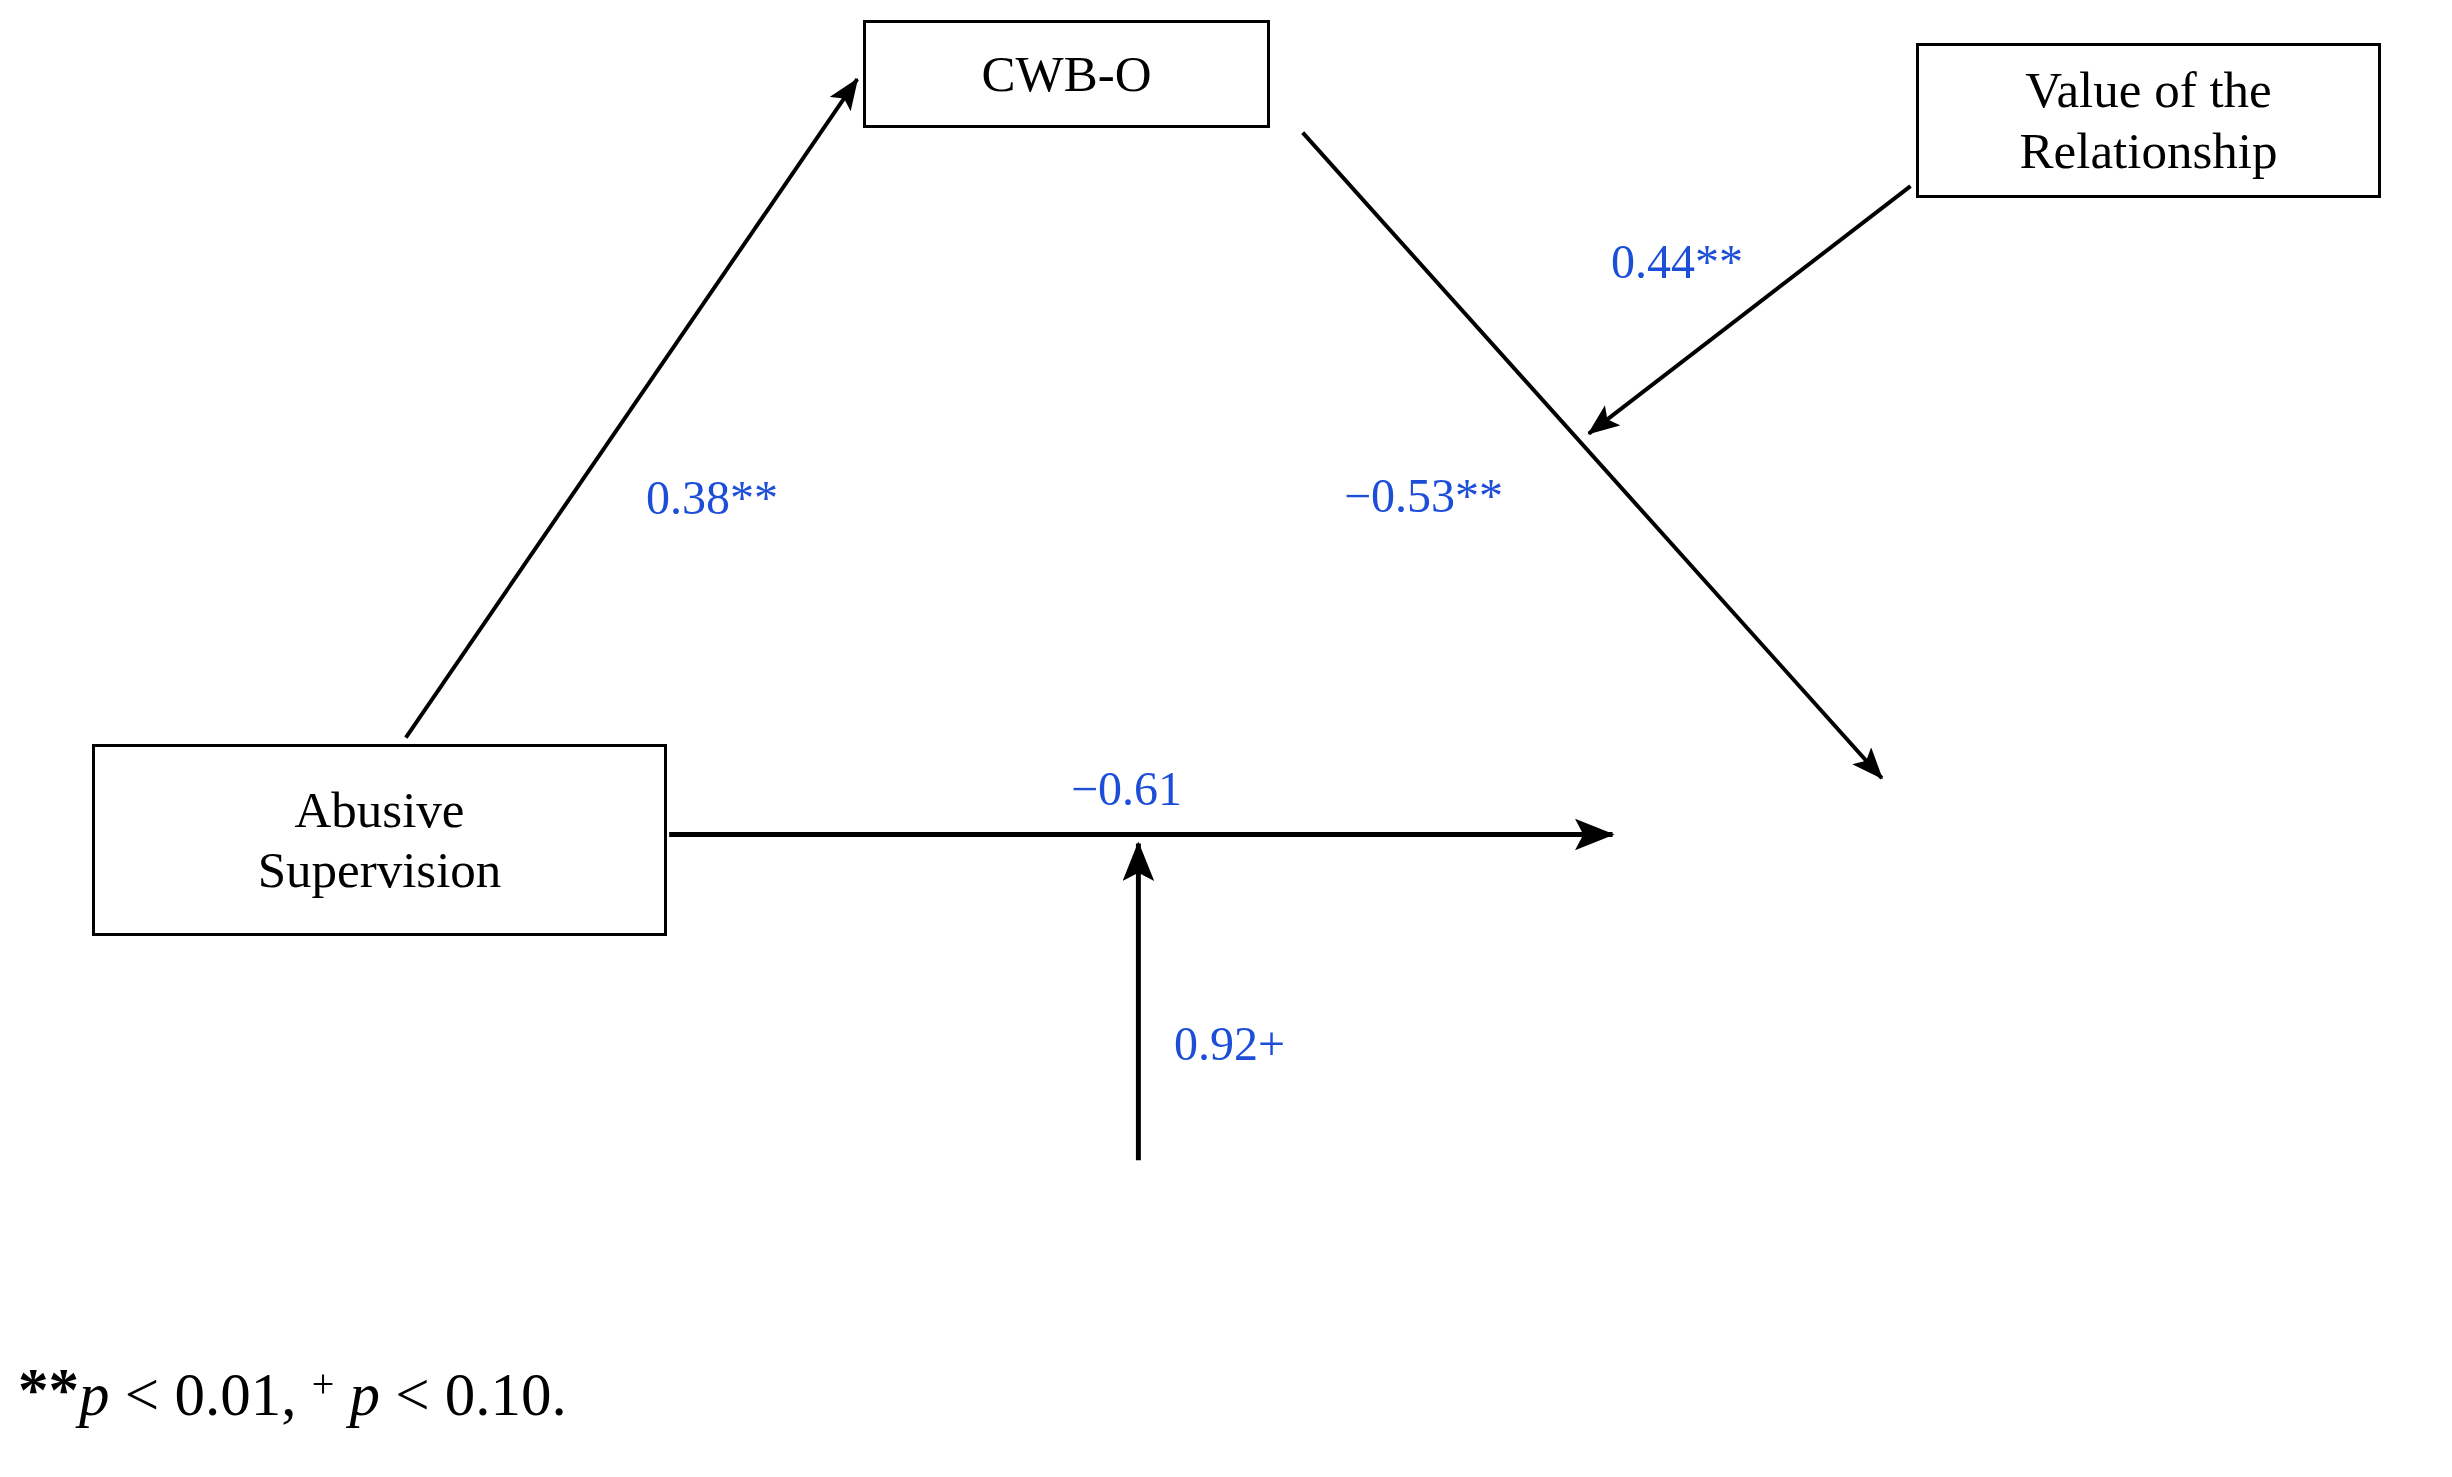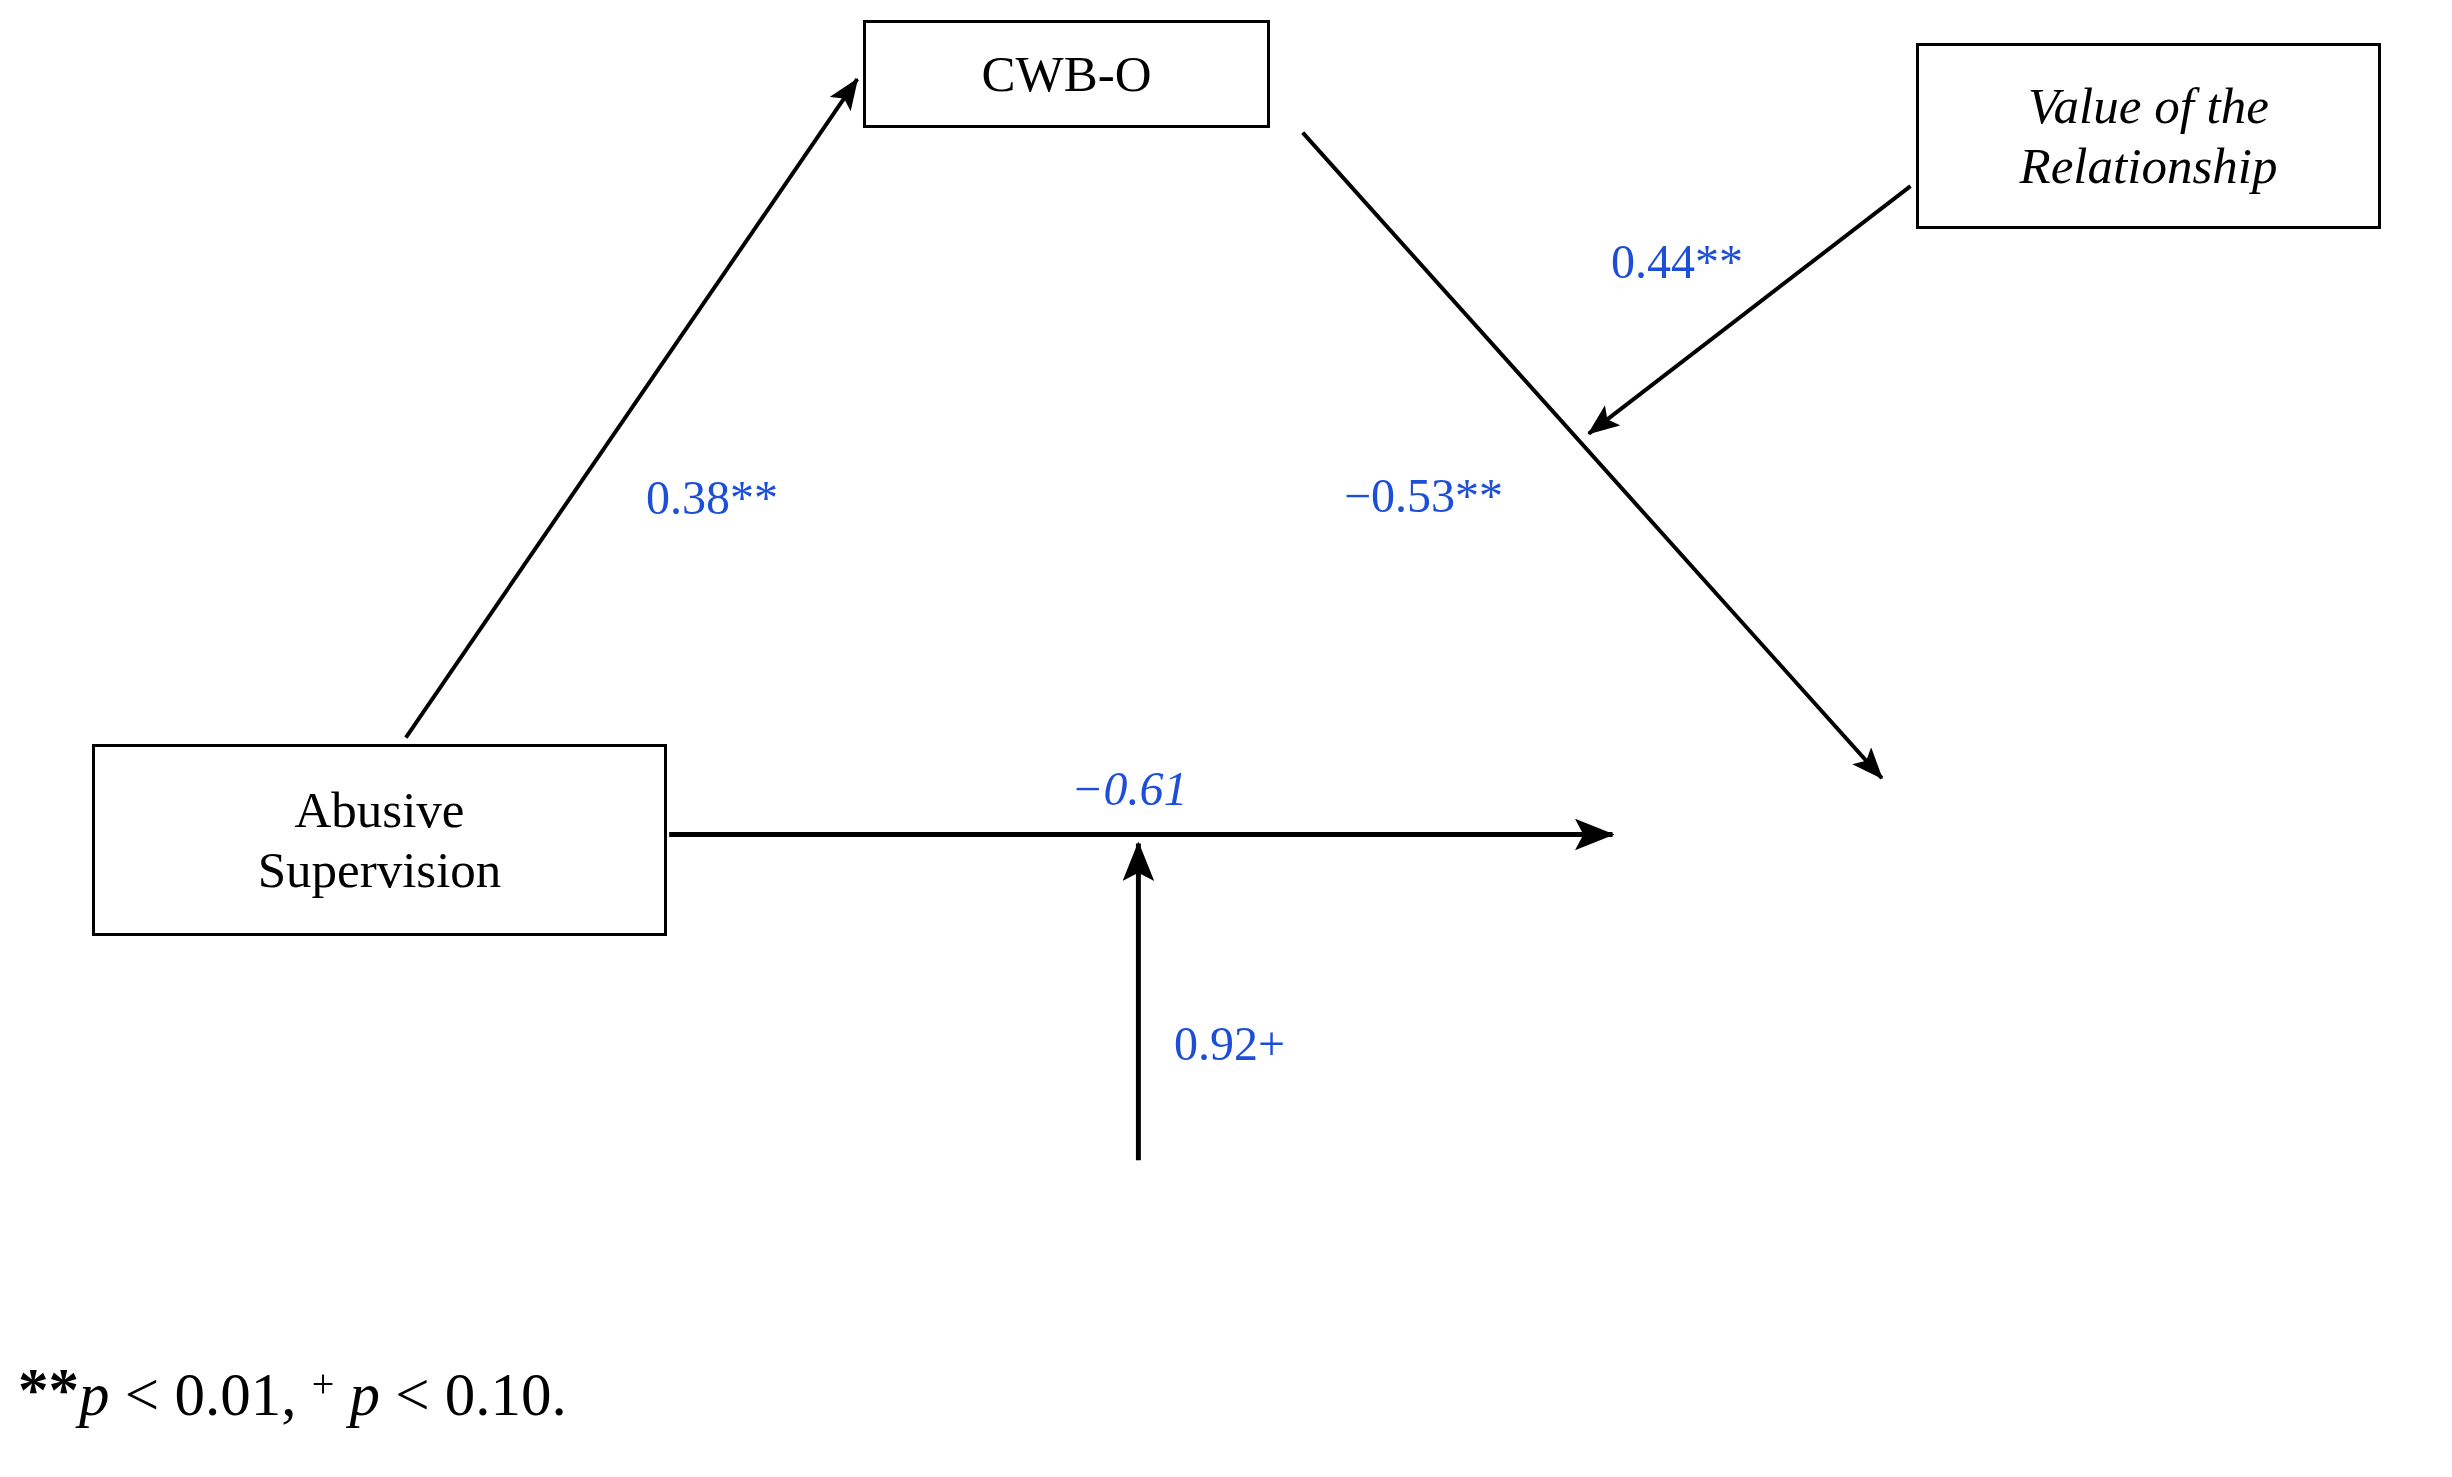--- a/index.html
+++ b/index.html
@@ -89,35 +89,35 @@
 
     <line x1="1930" y1="188" x2="1605" y2="438" stroke="#000000" stroke-width="4" marker-end="url(#arrowhead)"></line>
 
     <line x1="676" y1="843" x2="1629" y2="843" stroke="#000000" stroke-width="5" marker-end="url(#arrowhead)"></line>
 
     <line x1="1150" y1="1172" x2="1150" y2="852" stroke="#000000" stroke-width="5" marker-end="url(#arrowhead)"></line>
   </svg>
 
   <div class="node-box" style="left:863px; top:20px; width:407px; height:108px;">CWB-O</div>
 
-  <div class="node-box" style="left:1916px; top:43px; width:465px; height:186px;font-style:italic;">Value of the
+  <div class="node-box" style="left:1916px; top:43px; width:465px; height:155px;">Value of the
 Relationship</div>
 
   <div class="node-box" style="left:92px; top:744px; width:575px; height:192px;">Abusive
 Supervision</div>
 
 
 
   <div class="edge-label" style="left:646px; top:446px;">0.38**</div>
 
   <div class="edge-label" style="left:1344px; top:444px;">−0.53**</div>
 
   <div class="edge-label" style="left:1611px; top:210px;">0.44**</div>
 
-  <div class="edge-label" style="left:1071px; top:737px;font-style:italic;">−0.61</div>
+  <div class="edge-label" style="left:1071px; top:737px;">−0.61</div>
 
   <div class="edge-label" style="left:1174px; top:992px;">0.92+</div>
 
   <div class="footnote">
     <span class="sig">**</span><i>p</i><span> &lt; 0.01, </span><span class="plus">+</span> <i>p</i><span> &lt; 0.10.</span>
   </div>
 
 </div>
 
 

